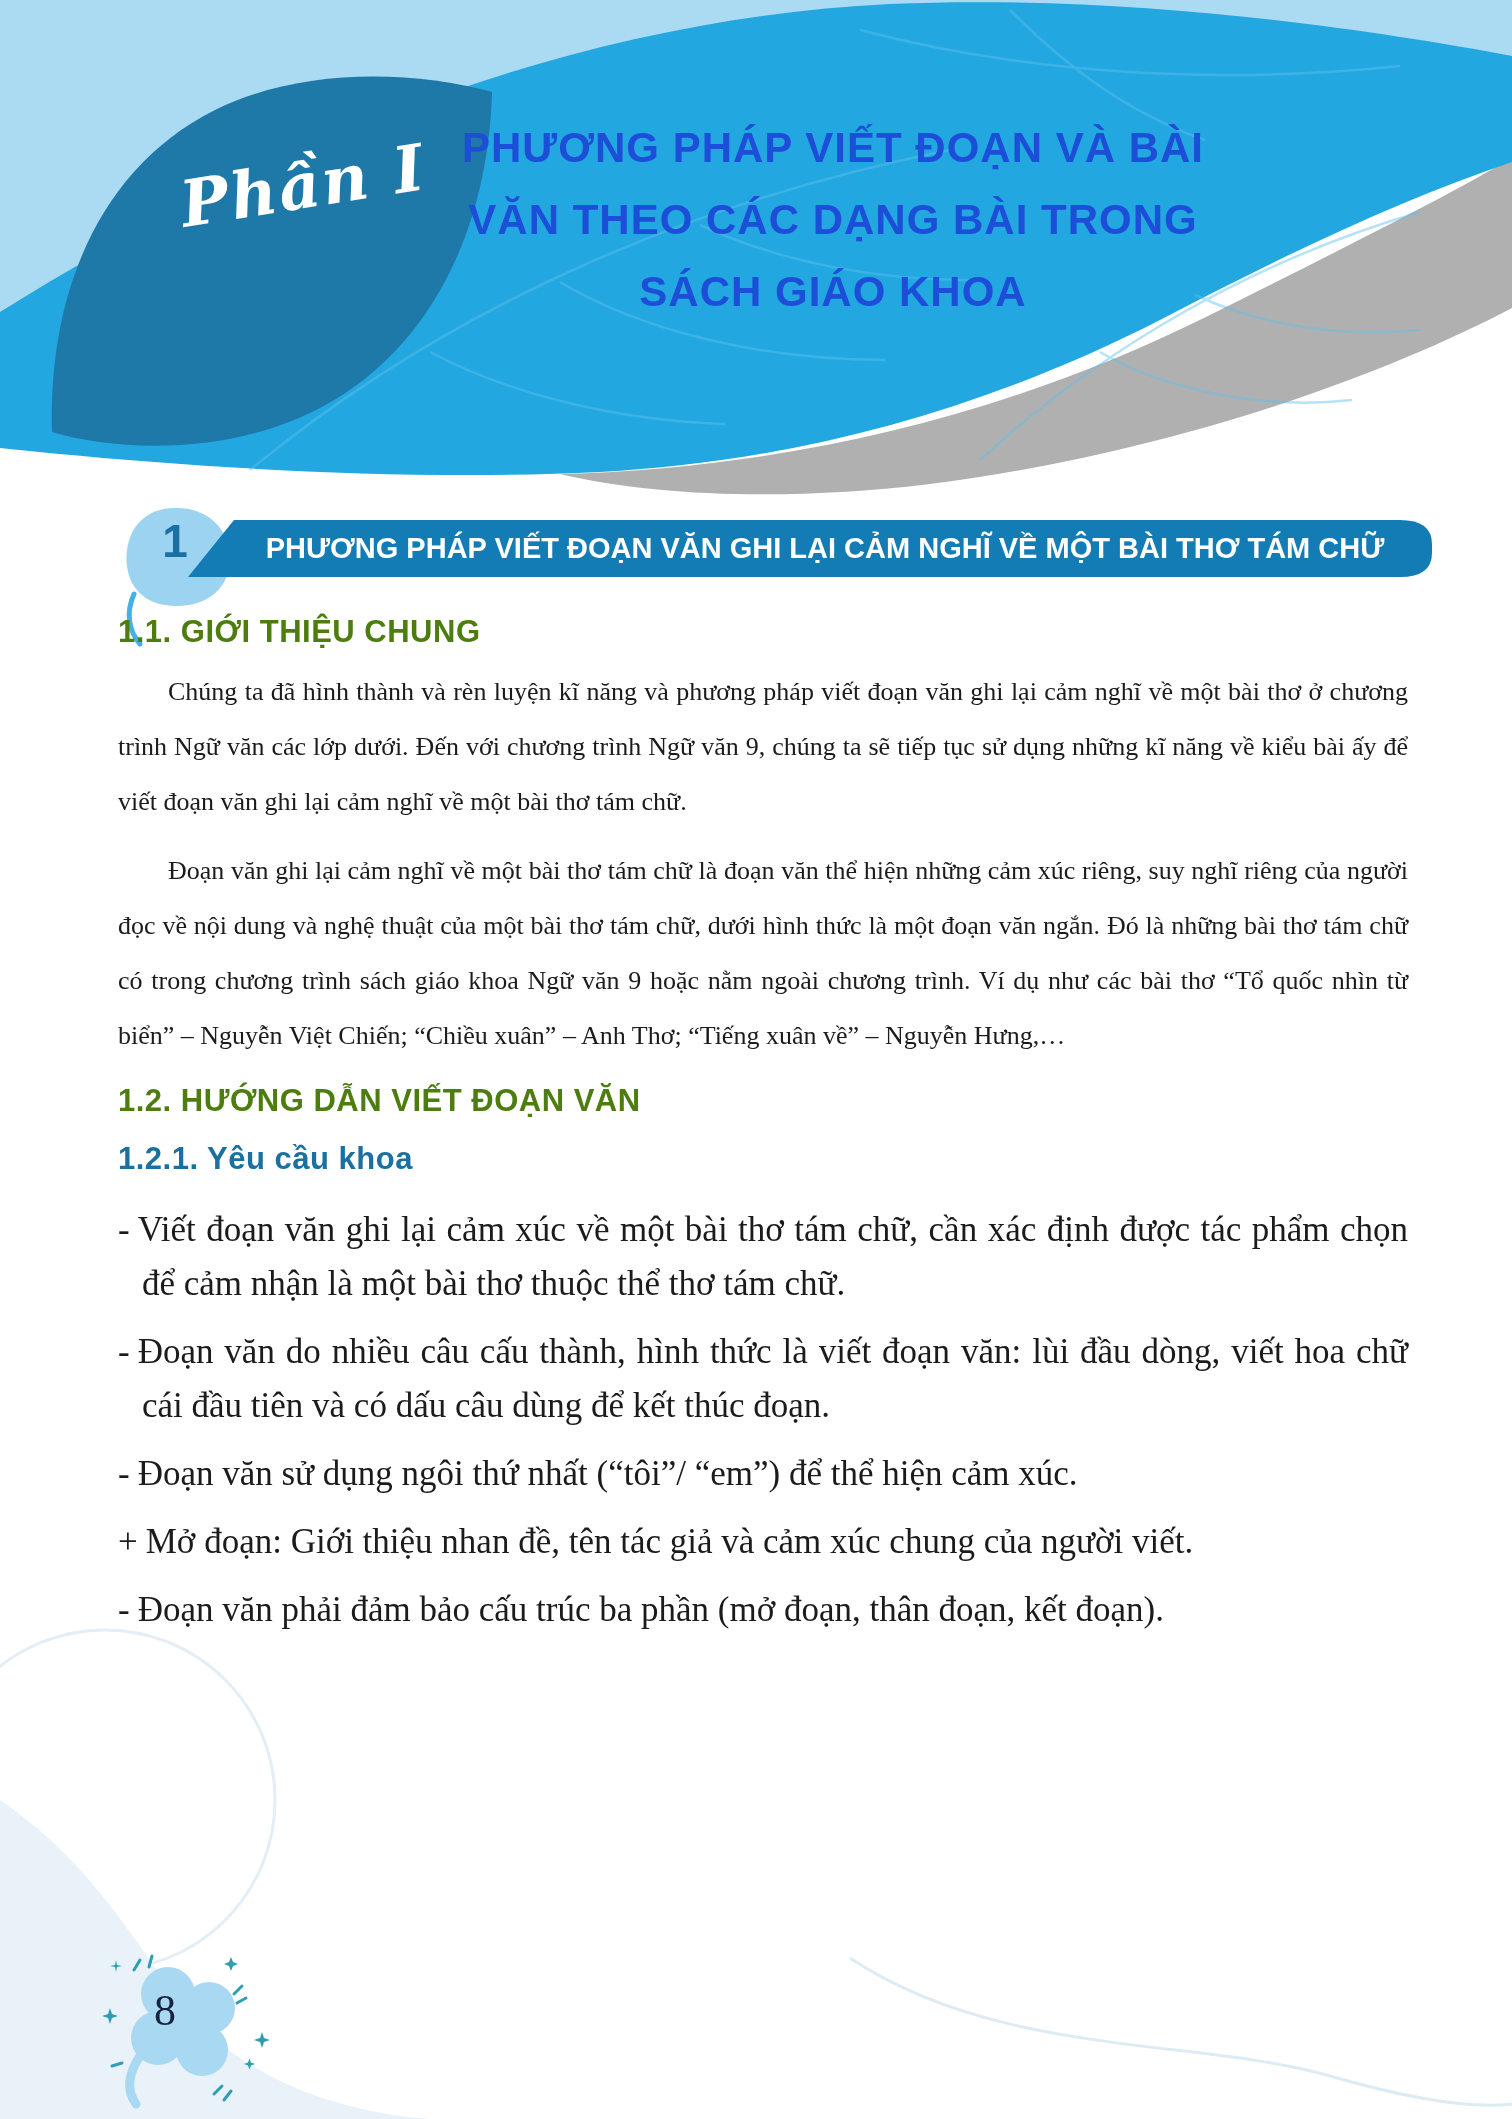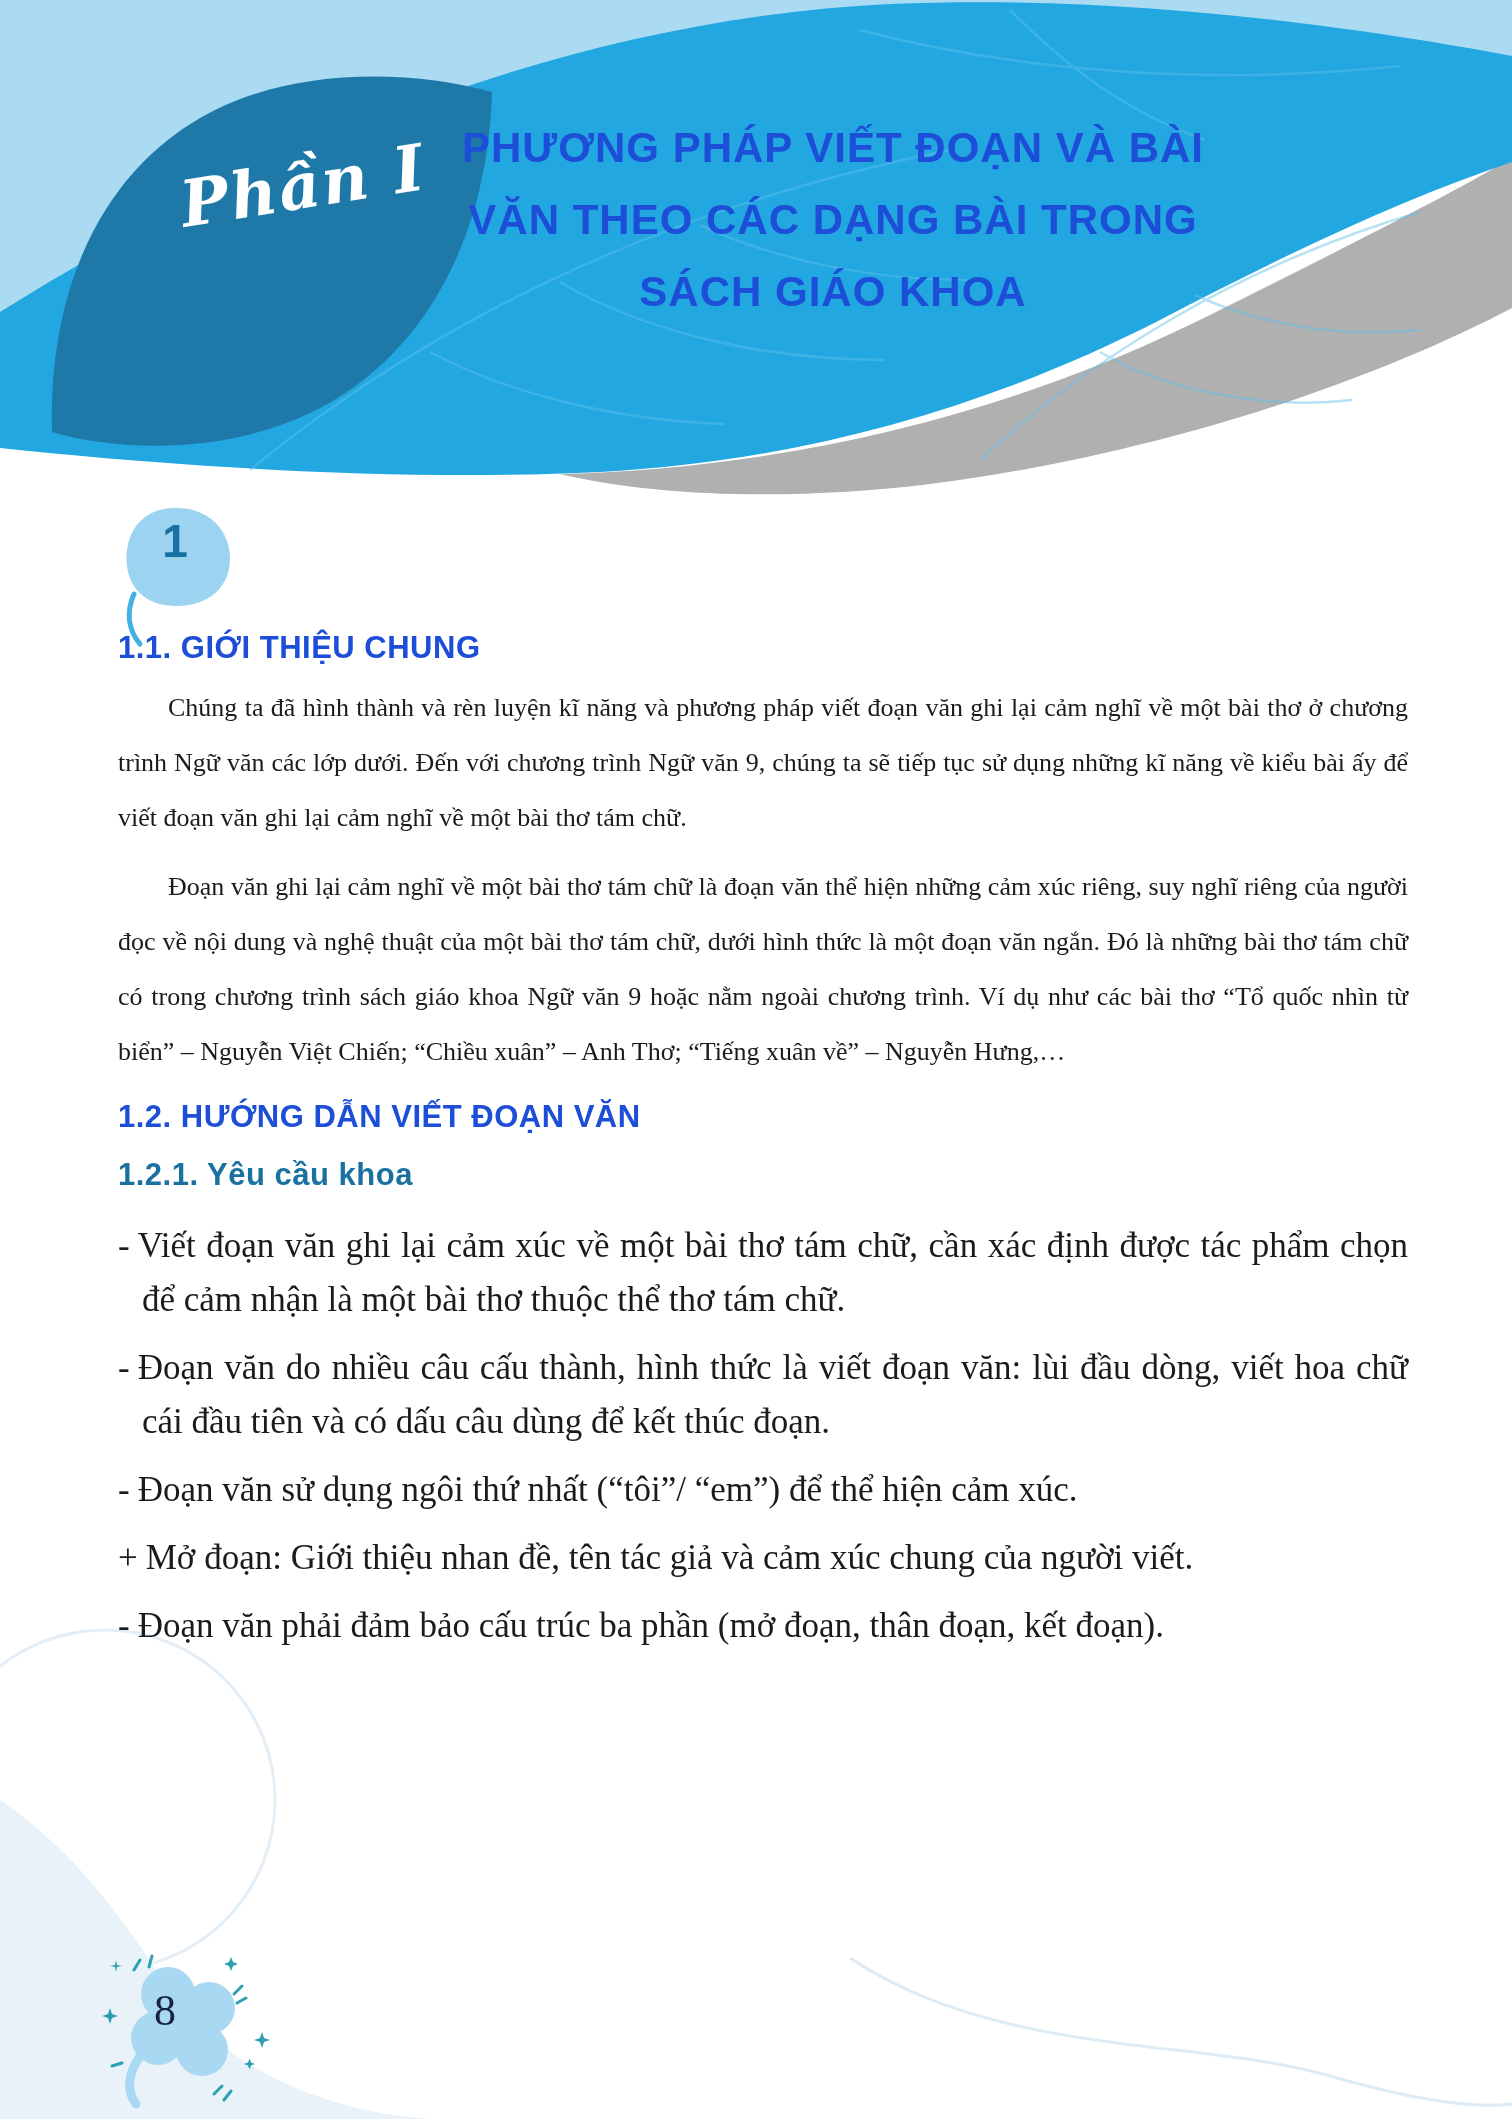--- a/index.html
+++ b/index.html
@@ -52,22 +52,22 @@
     font-weight:800;font-size:46px;color:#1a6fa3;
   }
 
   
   .body-flow{
     position:absolute;left:118px;top:614px;width:1290px;z-index:1;
     color:#1b1b1b;
   }
   .h-blue{
     font-family:"Liberation Sans", sans-serif;
-    font-weight:800;font-size:31px;color:#1d4ed8;
-    margin:16px 0 14px 0;letter-spacing:0.5px;
+    font-weight:800;font-size:31px;color:#4d7c0f;
+    margin:0 0 14px 0;letter-spacing:0.5px;
   }
   .h-darkblue{
     font-family:"Liberation Sans", sans-serif;
     font-weight:800;font-size:31px;color:#1a71a0;
     margin:22px 0 26px 0;letter-spacing:0.5px;
   }
   .para{
     font-size:26px;line-height:55px;
     text-align:justify;text-indent:50px;
     margin:0 0 14px 0;
@@ -134,20 +134,23 @@
     <path d="M850,1958 C1000,2058 1200,2038 1330,2076 C1420,2102 1478,2108 1512,2104" fill="none" stroke="#dcebf4" stroke-width="3"></path>
   </svg>
 
   <div class="part-label">Phần I</div>
   <div class="part-title">
     <span>PHƯƠNG PHÁP VIẾT ĐOẠN VÀ BÀI</span>
     <span>VĂN THEO CÁC DẠNG BÀI TRONG</span>
     <span>SÁCH GIÁO KHOA</span>
   </div>
 
+  <div class="section-bar">
+    <span>PHƯƠNG PHÁP VIẾT ĐOẠN VĂN GHI LẠI CẢM NGHĨ VỀ MỘT BÀI THƠ TÁM CHỮ</span>
+  </div>
   <div class="section-badge-number">1</div>
 
   <div class="body-flow">
 
     <div class="h-blue">1.1. GIỚI THIỆU CHUNG</div>
 
     <p class="para">Chúng ta đã hình thành và rèn luyện kĩ năng và phương pháp viết đoạn văn ghi lại cảm nghĩ về một bài thơ ở chương trình Ngữ văn các lớp dưới. Đến với chương trình Ngữ văn 9, chúng ta sẽ tiếp tục sử dụng những kĩ năng về kiểu bài ấy để viết đoạn văn ghi lại cảm nghĩ về một bài thơ tám chữ.</p>
     <p class="para">Đoạn văn ghi lại cảm nghĩ về một bài thơ tám chữ là đoạn văn thể hiện những cảm xúc riêng, suy nghĩ riêng của người đọc về nội dung và nghệ thuật của một bài thơ tám chữ, dưới hình thức là một đoạn văn ngắn. Đó là những bài thơ tám chữ có trong chương trình sách giáo khoa Ngữ văn 9 hoặc nằm ngoài chương trình. Ví dụ như các bài thơ “Tổ quốc nhìn từ biển” – Nguyễn Việt Chiến; “Chiều xuân” – Anh Thơ; “Tiếng xuân về” – Nguyễn Hưng,…</p>
 
     <div class="h-blue" style="margin-top:20px;">1.2. HƯỚNG DẪN VIẾT ĐOẠN VĂN</div>

